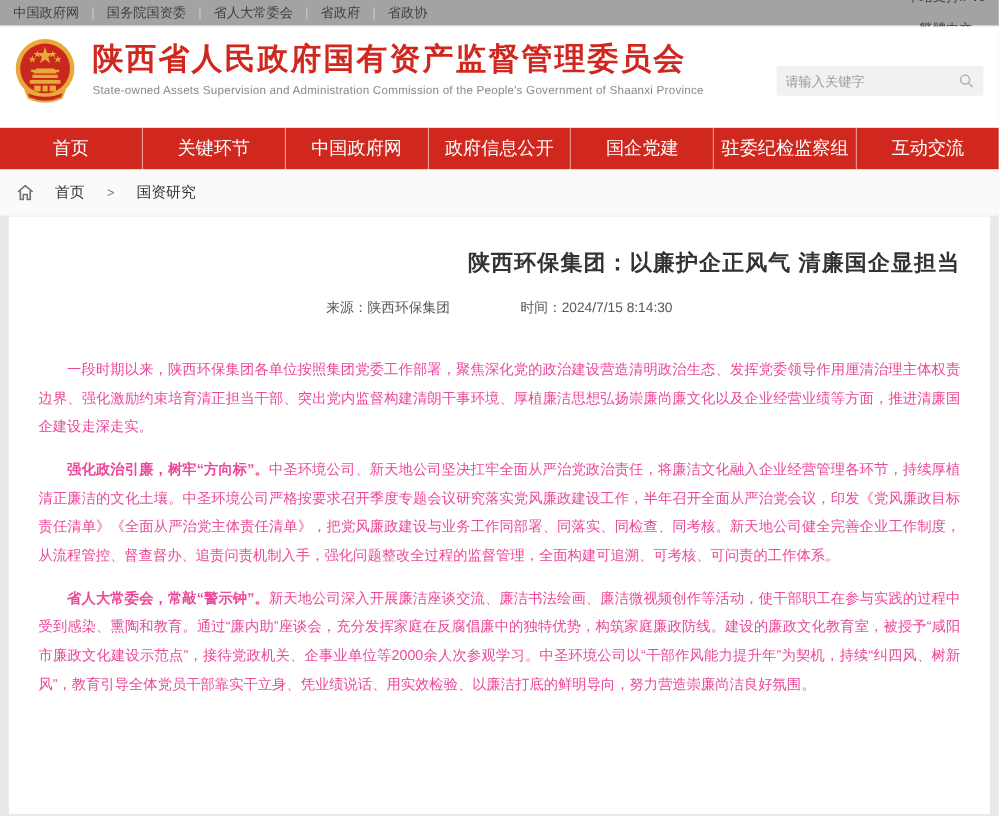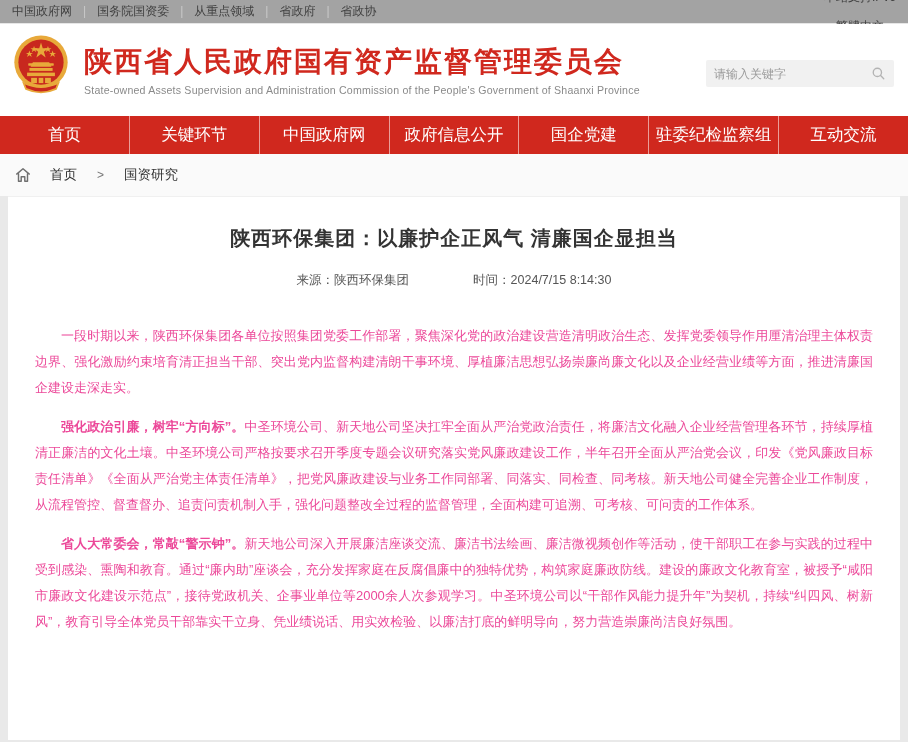--- a/index.html
+++ b/index.html
@@ -14,21 +14,21 @@
     height:24px; background:#a3a3a3; border-bottom:1px solid #e6e6e6;
     display:flex; justify-content:space-between; align-items:center;
     padding:0 12px; font-size:12px; color:#404040;
   }
   .tb-left { display:flex; align-items:center; }
   .tb-link { cursor:pointer; white-space:nowrap; }
   .tb-left .tb-link:not(:last-child)::after { content:"|"; color:#c9c9c9; margin:0 11px; }
   .tb-right { display:flex; align-items:center; gap:12px;flex-direction:column; }
   
   .header { height:92px; background:#ffffff; position:relative; padding:8px 12px 0 12px; }
-  .brand { display:flex; align-items:center; }
+  .brand { display:flex; align-items:flex-start; }
   .emblem { width:58px; height:72px; flex:0 0 auto; }
   .brand-text { margin-left:14px; padding-top:6px; }
   .site-title {
     font-size:28px; font-weight:bold; color:#d0281e; letter-spacing:2px; line-height:1.15;
   }
   .site-subtitle { font-size:10.6px; color:#8a8a8a; margin-top:6px; letter-spacing:0.2px; }
   .searchbox {
     position:absolute; right:14px; top:36px; width:188px; height:27px;
     background:#f1f1f1; border-radius:2px; display:flex; align-items:center; padding:0 8px;
   }
@@ -52,41 +52,41 @@
   }
   .home-icon { width:18px; height:18px; margin-right:18px; cursor:pointer; }
   .bc-link { cursor:pointer; }
   .bc-sep { color:#777; margin:0 20px; font-size:12px; }
   
   .content {
     margin:0 8px; background:#ffffff; min-height:544px;
     padding:28px 27px 20px 27px; border-top:1px solid #f0f0f0;
   }
   .article-title {
-    text-align:center; font-size:20px; font-weight:bold; color:#333; letter-spacing:1px;
+    text-align:right; font-size:20px; font-weight:bold; color:#333; letter-spacing:1px;
   }
   .article-meta {
     display:flex; justify-content:center; gap:64px;
     margin-top:20px; font-size:12.5px; color:#555;
   }
   .article-body { margin-top:34px; }
   .article-body p {
     font-size:13px; line-height:26px; color:#ec4899;
     text-indent:2em; text-align:justify; margin-bottom:13px;
   }
   .p-lead { font-weight:bold; }
 </style>
 </head>
 <body>
 
 <div class="topbar">
   <div class="tb-left">
     <span class="tb-link">中国政府网</span>
     <span class="tb-link">国务院国资委</span>
-    <span class="tb-link">从重点领域</span>
+    <span class="tb-link">省人大常委会</span>
     <span class="tb-link">省政府</span>
     <span class="tb-link">省政协</span>
   </div>
   <div class="tb-right">
     <span class="tb-link">本站支持IPv6</span>
     <span class="tb-link">繁體中文</span>
   </div>
 </div>
 
 <div class="header">

